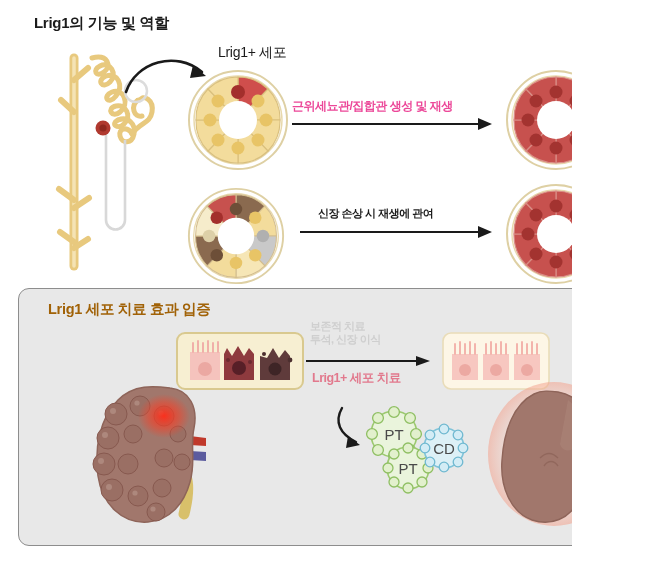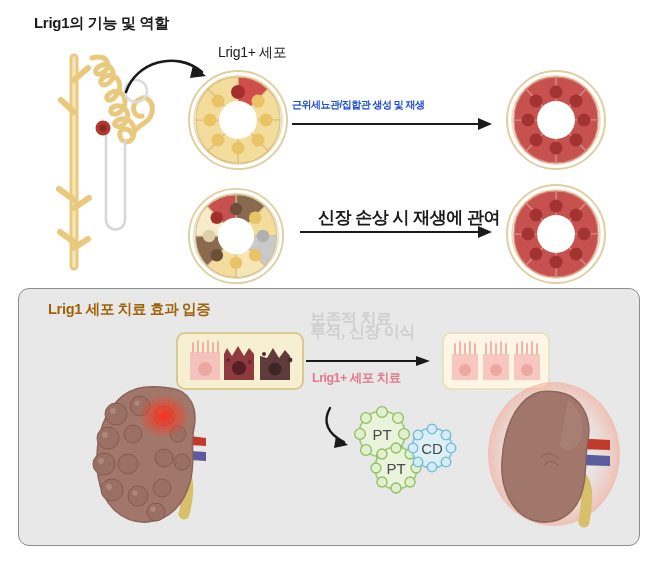--- a/index.html
+++ b/index.html
@@ -2,21 +2,21 @@
 <html><head>
 <meta charset="utf-8">
 <style>
   html,body{margin:0;padding:0;background:#ffffff;}
   body{
     font-family:"Liberation Sans","DejaVu Sans",sans-serif;
     -webkit-font-smoothing:antialiased;
   }
   #canvas{
     position:relative;
-    width:658px;height:563px;
+    width:572px;height:563px;
     background:#ffffff;
     overflow:hidden;
   }
   .abs{position:absolute;}
 
   
   #top-title{
     left:34px;top:14px;
     font-size:15px;font-weight:bold;color:#1b1b1b;
     letter-spacing:-0.3px;white-space:nowrap;
@@ -36,22 +36,22 @@
     border:1.6px solid #8d8d8d;
     border-radius:11px;
     box-sizing:border-box;
   }
   #panel-title{
     left:48px;top:300px;
     font-size:14.5px;font-weight:bold;color:#a16207;
     letter-spacing:-0.3px;white-space:nowrap;
   }
   #conservative-text{
-    left:310px;top:312px;
-    font-size:16px;font-weight:bold;color:#cfcfcf;
+    left:310px;top:320px;
+    font-size:11px;font-weight:bold;color:#cfcfcf;
     letter-spacing:-0.5px;line-height:13px;white-space:nowrap;
   }
   #lrig1-therapy-label{
     left:312px;top:370px;
     font-size:12.5px;font-weight:bold;color:#e2798d;
     letter-spacing:-0.5px;white-space:nowrap;
   }
   .organoid-text{
     font-size:15px;fill:#4a4a4a;
     font-family:"Liberation Sans","DejaVu Sans",sans-serif;
@@ -161,29 +161,29 @@
         <circle cx="72" cy="72" r="6.5" fill="#e8c466"></circle>
         <circle cx="52" cy="80" r="6.5" fill="#e8c466"></circle>
         <circle cx="32" cy="72" r="6.5" fill="#6d4f38"></circle>
         <circle cx="24" cy="52" r="6.5" fill="#ddd0a8"></circle>
         <circle cx="32" cy="33" r="6.5" fill="#a32f2c"></circle>
       </g>
       <circle cx="52" cy="52" r="19" fill="#ffffff"></circle>
     </svg>
   </div>
 
-  <div class="abs" id="arrow-label-1" class2="arrow-label" style="position:absolute;left:292px;top:98px;font-size:10px;font-weight:bold;color:#1d4ed8;letter-spacing:-0.5px;white-space:nowrap;">근위세뇨관/집합관 생성 및 재생</div>
+  <div class="abs" id="arrow-label-1" class2="arrow-label" style="position:absolute;left:292px;top:98px;font-size:12px;font-weight:bold;color:#ec4899;letter-spacing:-0.5px;white-space:nowrap;">근위세뇨관/집합관 생성 및 재생</div>
   <div class="abs" style="left:292px;top:116px;">
     <svg width="204" height="16" viewBox="0 0 204 16">
       <line x1="0" y1="8" x2="188" y2="8" stroke="#1a1a1a" stroke-width="2"></line>
       <path d="M186 2 L200 8 L186 14 Z" fill="#1a1a1a"></path>
     </svg>
   </div>
 
-  <div class="abs" style="position:absolute;left:318px;top:206px;font-size:17px;font-weight:bold;color:#1b1b1b;letter-spacing:-0.5px;white-space:nowrap;text-align:center;">신장 손상 시 재생에 관여</div>
+  <div class="abs" style="position:absolute;left:318px;top:206px;font-size:11px;font-weight:bold;color:#1b1b1b;letter-spacing:-0.5px;white-space:nowrap;text-align:center;">신장 손상 시 재생에 관여</div>
   <div class="abs" style="left:300px;top:224px;">
     <svg width="196" height="16" viewBox="0 0 196 16">
       <line x1="0" y1="8" x2="180" y2="8" stroke="#1a1a1a" stroke-width="2"></line>
       <path d="M178 2 L192 8 L178 14 Z" fill="#1a1a1a"></path>
     </svg>
   </div>
 
   <div class="abs" style="left:504px;top:68px;">
     <svg width="104" height="104" viewBox="0 0 104 104">
       <circle cx="52" cy="52" r="49" fill="#ffffff" stroke="#ded0a4" stroke-width="2"></circle>
@@ -333,21 +333,21 @@
 
   <div class="abs" style="left:306px;top:354px;">
     <svg width="128" height="14" viewBox="0 0 128 14">
       <line x1="0" y1="7" x2="112" y2="7" stroke="#1a1a1a" stroke-width="1.8"></line>
       <path d="M110 2 L124 7 L110 12 Z" fill="#1a1a1a"></path>
     </svg>
   </div>
 
   <div class="abs" id="lrig1-therapy-label">Lrig1+ 세포 치료</div>
 
-  <div class="abs" style="left:316px;top:404px;">
+  <div class="abs" style="left:328px;top:404px;">
     <svg width="150" height="96" viewBox="0 0 150 96">
 
       <path d="M14 4 C6 18 12 30 28 38" fill="none" stroke="#1a1a1a" stroke-width="2.4" stroke-linecap="round"></path>
       <path d="M20 32 L32 41 L18 44 Z" fill="#1a1a1a"></path>
 
       <g>
         <circle cx="66" cy="30" r="23" fill="#eaf4dc" stroke="#9cc96f" stroke-width="1.6"></circle>
         <g fill="#e2f0cd" stroke="#8fbf63" stroke-width="1.3">
           <circle cx="66" cy="8" r="5.4"></circle>
             <circle cx="82" cy="14" r="5.4"></circle>

